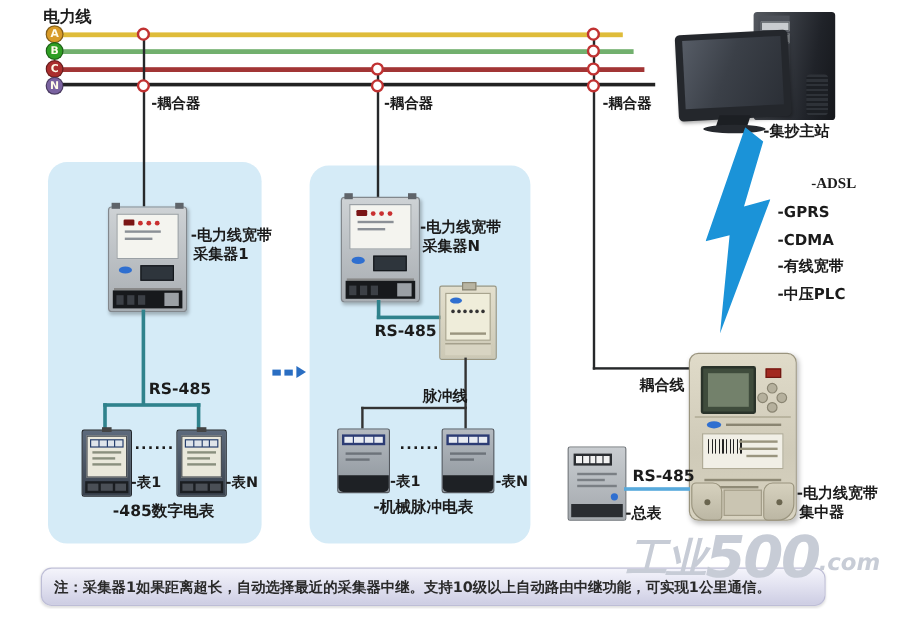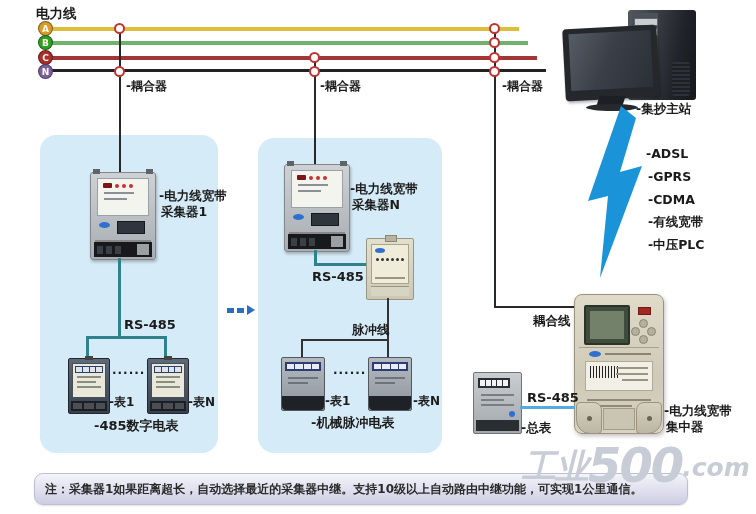--- a/index.html
+++ b/index.html
@@ -133,21 +133,21 @@
 
   
   .notebar{position:absolute;left:34px;top:473px;width:654px;height:32px;border-radius:9px;
            background:linear-gradient(180deg,#f4f4fb 0%,#e3e3f1 45%,#cdcde3 100%);
            border:1px solid #bdbdd6;box-shadow:0 1px 2px rgba(0,0,0,.12);box-sizing:border-box;}
   .notebar span{display:block;line-height:30px;padding-left:10px;font-size:12px;color:#2a2a2a;font-weight:600;white-space:nowrap;}
   .watermark{position:absolute;left:522px;top:441px;color:#c7ccd6;font-weight:bold;font-style:italic;
              white-space:nowrap;z-index:5;line-height:1;}
   .wm-a{font-size:34px;letter-spacing:-1px;vertical-align:baseline;}
   .wm-b{font-size:48px;letter-spacing:-2px;vertical-align:-4px;}
-  .wm-c{font-size:25px;vertical-align:2px;}
+  .wm-c{font-size:19px;vertical-align:2px;}
 </style>
 </head>
 <body>
 
 <div id="stage">
 
   <div class="panel" style="left:40px;top:135px;width:178px;height:318px;"></div>
   <div class="panel" style="left:258px;top:138px;width:184px;height:315px;"></div>
 
   <div class="lbl fs135" style="left:36px;top:5px;">电力线</div>
@@ -363,21 +363,21 @@
       <div class="mn-screen"></div>
     </div>
   <div class="mn-stand"></div>
   <div class="mn-base"></div>
   <div class="lbl fs125" style="left:636px;top:101px;">-集抄主站</div>
 
   <svg class="abs" style="left:588px;top:106px;" width="54" height="172" viewBox="0 0 54 172">
     <polygon points="33,0 0,95 20,90 12,172 54,60 32,66 48,12" fill="#1b93d8"></polygon>
   </svg>
 
-  <div class="lbl fs125" style="left:646px;top:146px;">-ADSL</div>
+  <div class="lbl fs125" style="left:676px;top:146px;font-family:Liberation Serif, serif;">-ADSL</div>
   <div class="lbl fs125" style="left:648px;top:169px;">-GPRS</div>
   <div class="lbl fs125" style="left:648px;top:192px;">-CDMA</div>
   <div class="lbl fs125" style="left:648px;top:214px;">-有线宽带</div>
   <div class="lbl fs125" style="left:648px;top:237px;">-中压PLC</div>
 
   <div class="lbl fs125" style="left:533px;top:313px;">耦合线</div>
 
   <div class="conc" style="left:574px;top:294px;">
     <div class="cc-lcd">
         <i></i>

